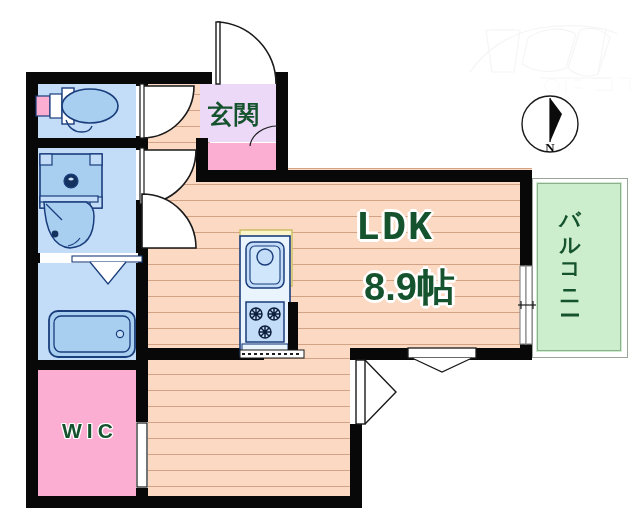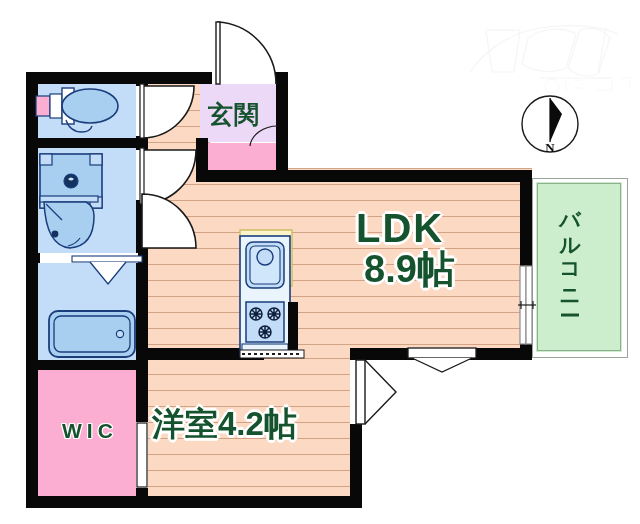--- a/index.html
+++ b/index.html
@@ -305,20 +305,19 @@
 
   <div class="abs wall" style="left:288px;top:302px;width:10px;height:52px;"></div>
 
   <div class="fx" style="left:240px;top:350px;width:64px;height:8px;">
     <svg viewBox="0 0 64 8" width="64" height="8">
       <rect x="0" y="0" width="64" height="8" fill="#fff" stroke="#1a1a1a" stroke-width="1"></rect>
       <path d="M2 4 h60" stroke="#1a1a1a" stroke-width="2.2" stroke-dasharray="3 3"></path>
     </svg>
   </div>
 
-  <div class="lbl lbl-ldk" style="left:356px;top:206px;">LDK</div>
-  <div class="lbl lbl-jou" style="left:364px;top:244px;">8.9帖</div>
-  <div class="lbl lbl-room" style="left:152px;top:402px;">洋室4.2帖</div>
+  <div class="lbl lbl-ldk" style="left:356px;top:206px;font-family:Liberation Mono, monospace;">LDK</div>
+  <div class="lbl lbl-jou" style="left:364px;top:262px;">8.9帖</div>
   <div class="lbl lbl-genkan" style="left:208px;top:98px;">玄関</div>
   <div class="lbl lbl-wic" style="left:62px;top:419px;">WIC</div>
   <div class="lbl lbl-balcony" style="left:556px;top:196px;">バルコニー</div>
 
 </div>
 
 </body></html>

